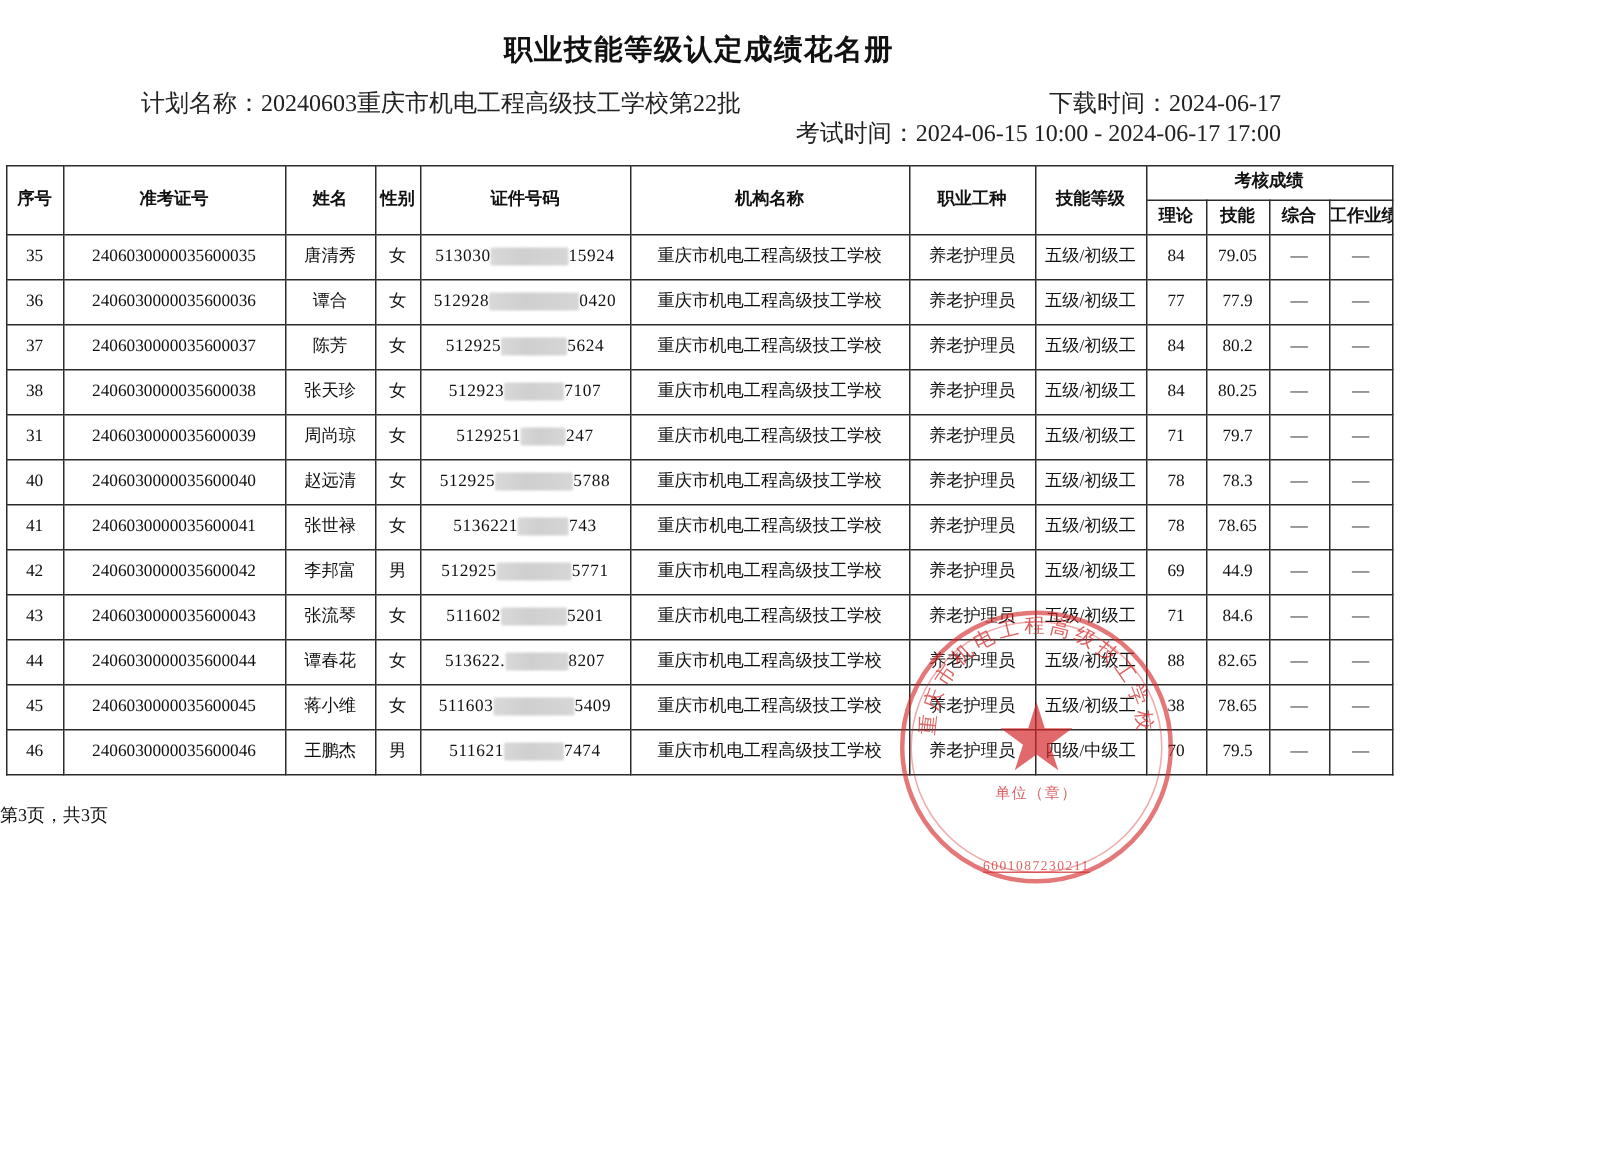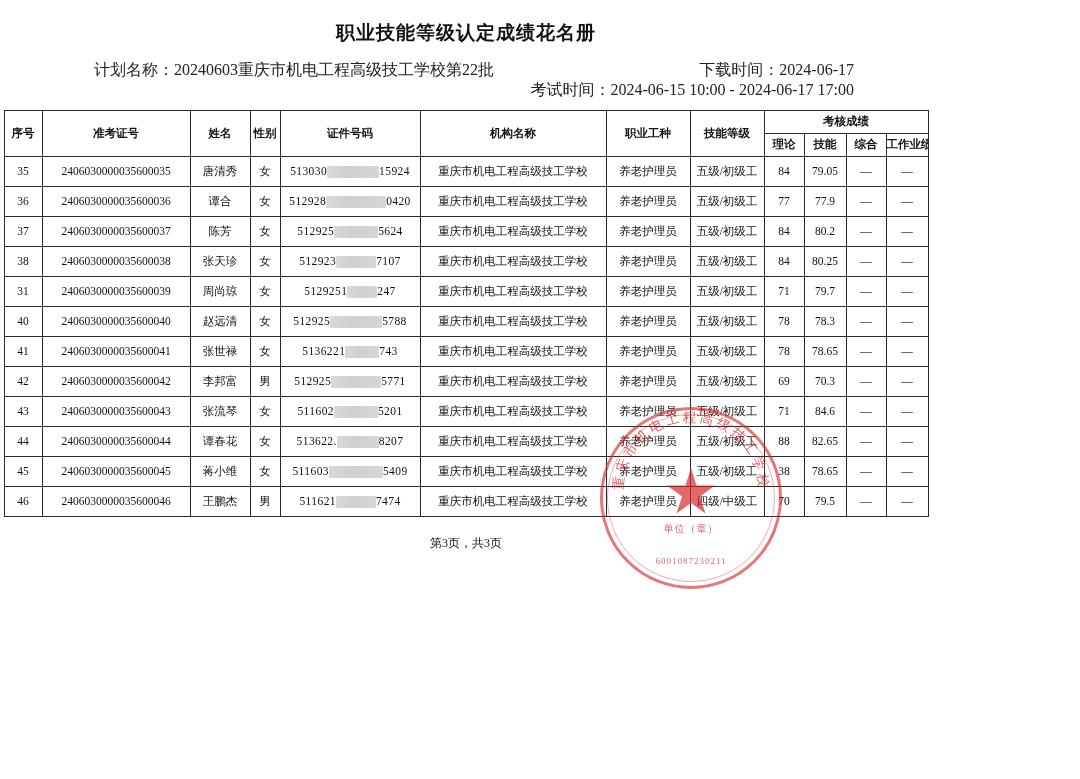--- a/index.html
+++ b/index.html
@@ -111,21 +111,20 @@
     position: absolute;
     left: 320px;
     top: 0;
   }
   .f-charge {
     position: absolute;
     left: 336px;
     top: 0;
   }
   .page-num {
-    text-align: center;
     font-size: 12px;
     margin-top: 18px;
     color: #111;
   }
   
   .seal {
     position: absolute;
     left: 600px;
     top: 407px;
     width: 176px;
@@ -159,27 +158,28 @@
     width: 176px; height: 176px;
   }
   .seal-arc-text text {
     fill: rgba(206, 32, 34, 0.8);
     font-size: 13.5px;
     font-family: "Liberation Serif", serif;
     letter-spacing: 3px;
   }
   .seal-bottom {
     position: absolute;
-    bottom: 20px;
+    bottom: 4px;
     left: 0;
     width: 176px;
     text-align: center;
     font-size: 9px;
     color: rgba(206, 32, 34, 0.8);
     letter-spacing: 1px;
+    text-decoration: underline;
   }
   .seal-center-label {
     position: absolute;
     left: 0;
     top: 112px;
     width: 176px;
     text-align: center;
     font-size: 10px;
     color: rgba(206, 32, 34, 0.82);
     letter-spacing: 1px;
@@ -344,21 +344,21 @@
         <tr>
           <td>42</td>
           <td>2406030000035600042</td>
           <td>李邦富</td>
           <td>男</td>
           <td><span class="idnum"><span>512925</span><span class="blur" style="width: 50px;"></span><span>5771</span></span></td>
           <td>重庆市机电工程高级技工学校</td>
           <td>养老护理员</td>
           <td>五级/初级工</td>
           <td>69</td>
-          <td>70.3</td>
+          <td>44.9</td>
           <td>—</td>
           <td>—</td>
         </tr>
         <tr>
           <td>43</td>
           <td>2406030000035600043</td>
           <td>张流琴</td>
           <td>女</td>
           <td><span class="idnum"><span>511602</span><span class="blur" style="width: 44px;"></span><span>5201</span></span></td>
           <td>重庆市机电工程高级技工学校</td>

